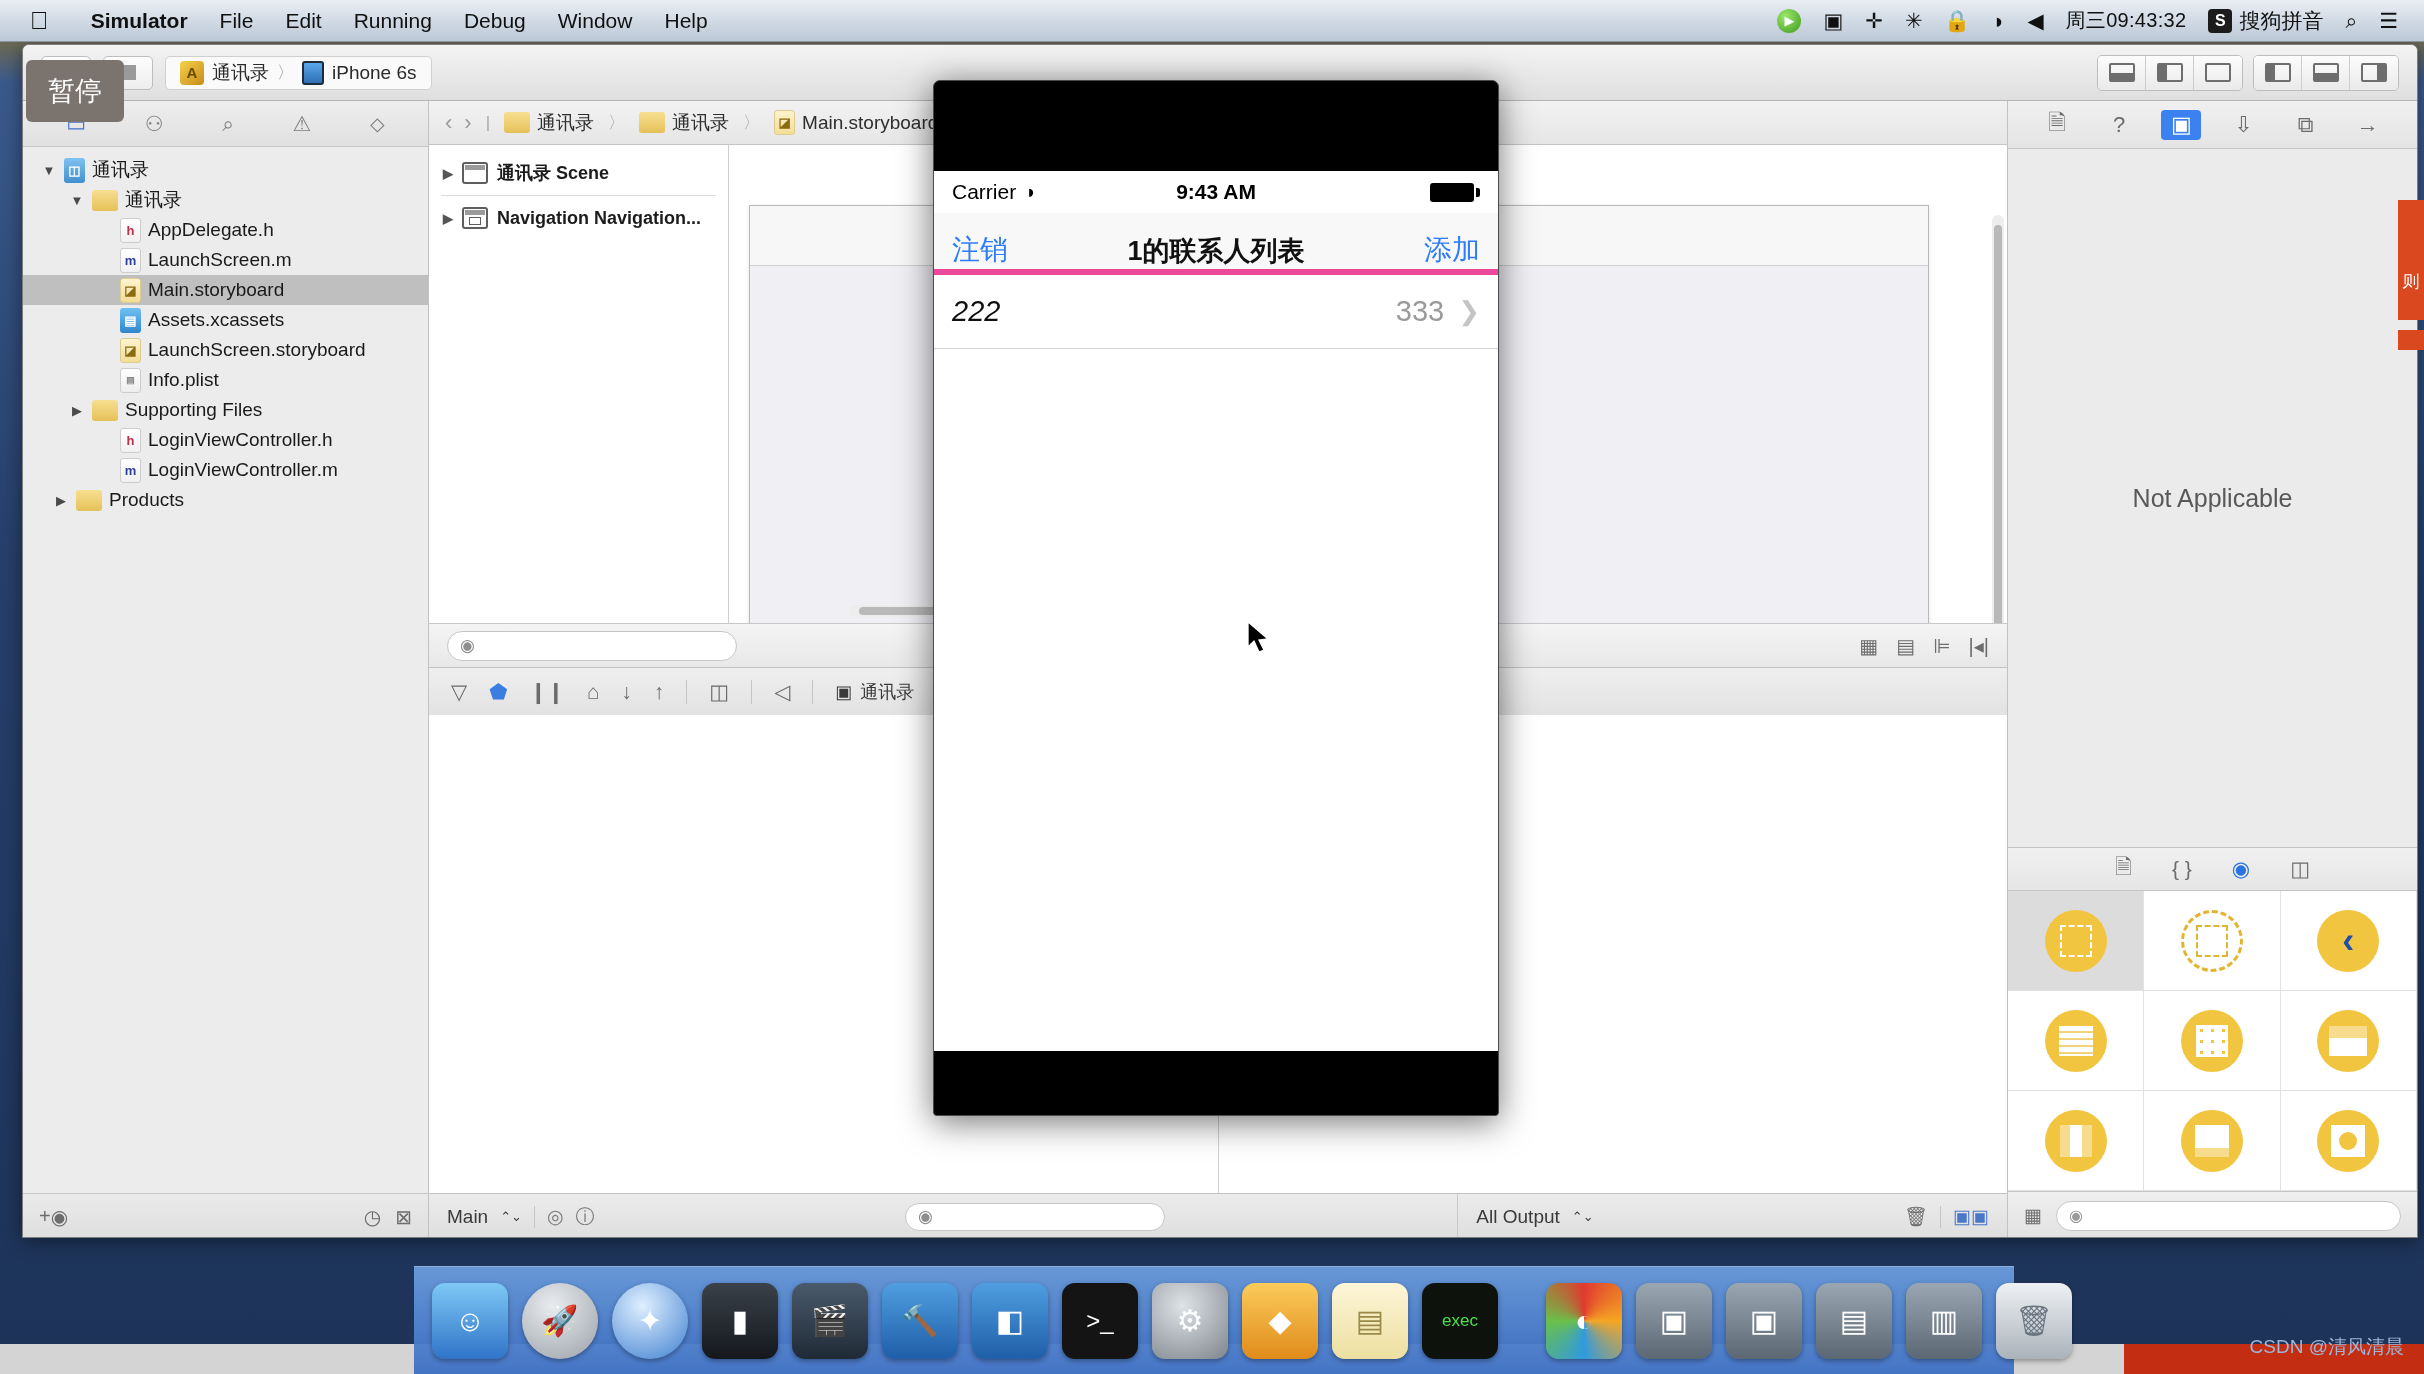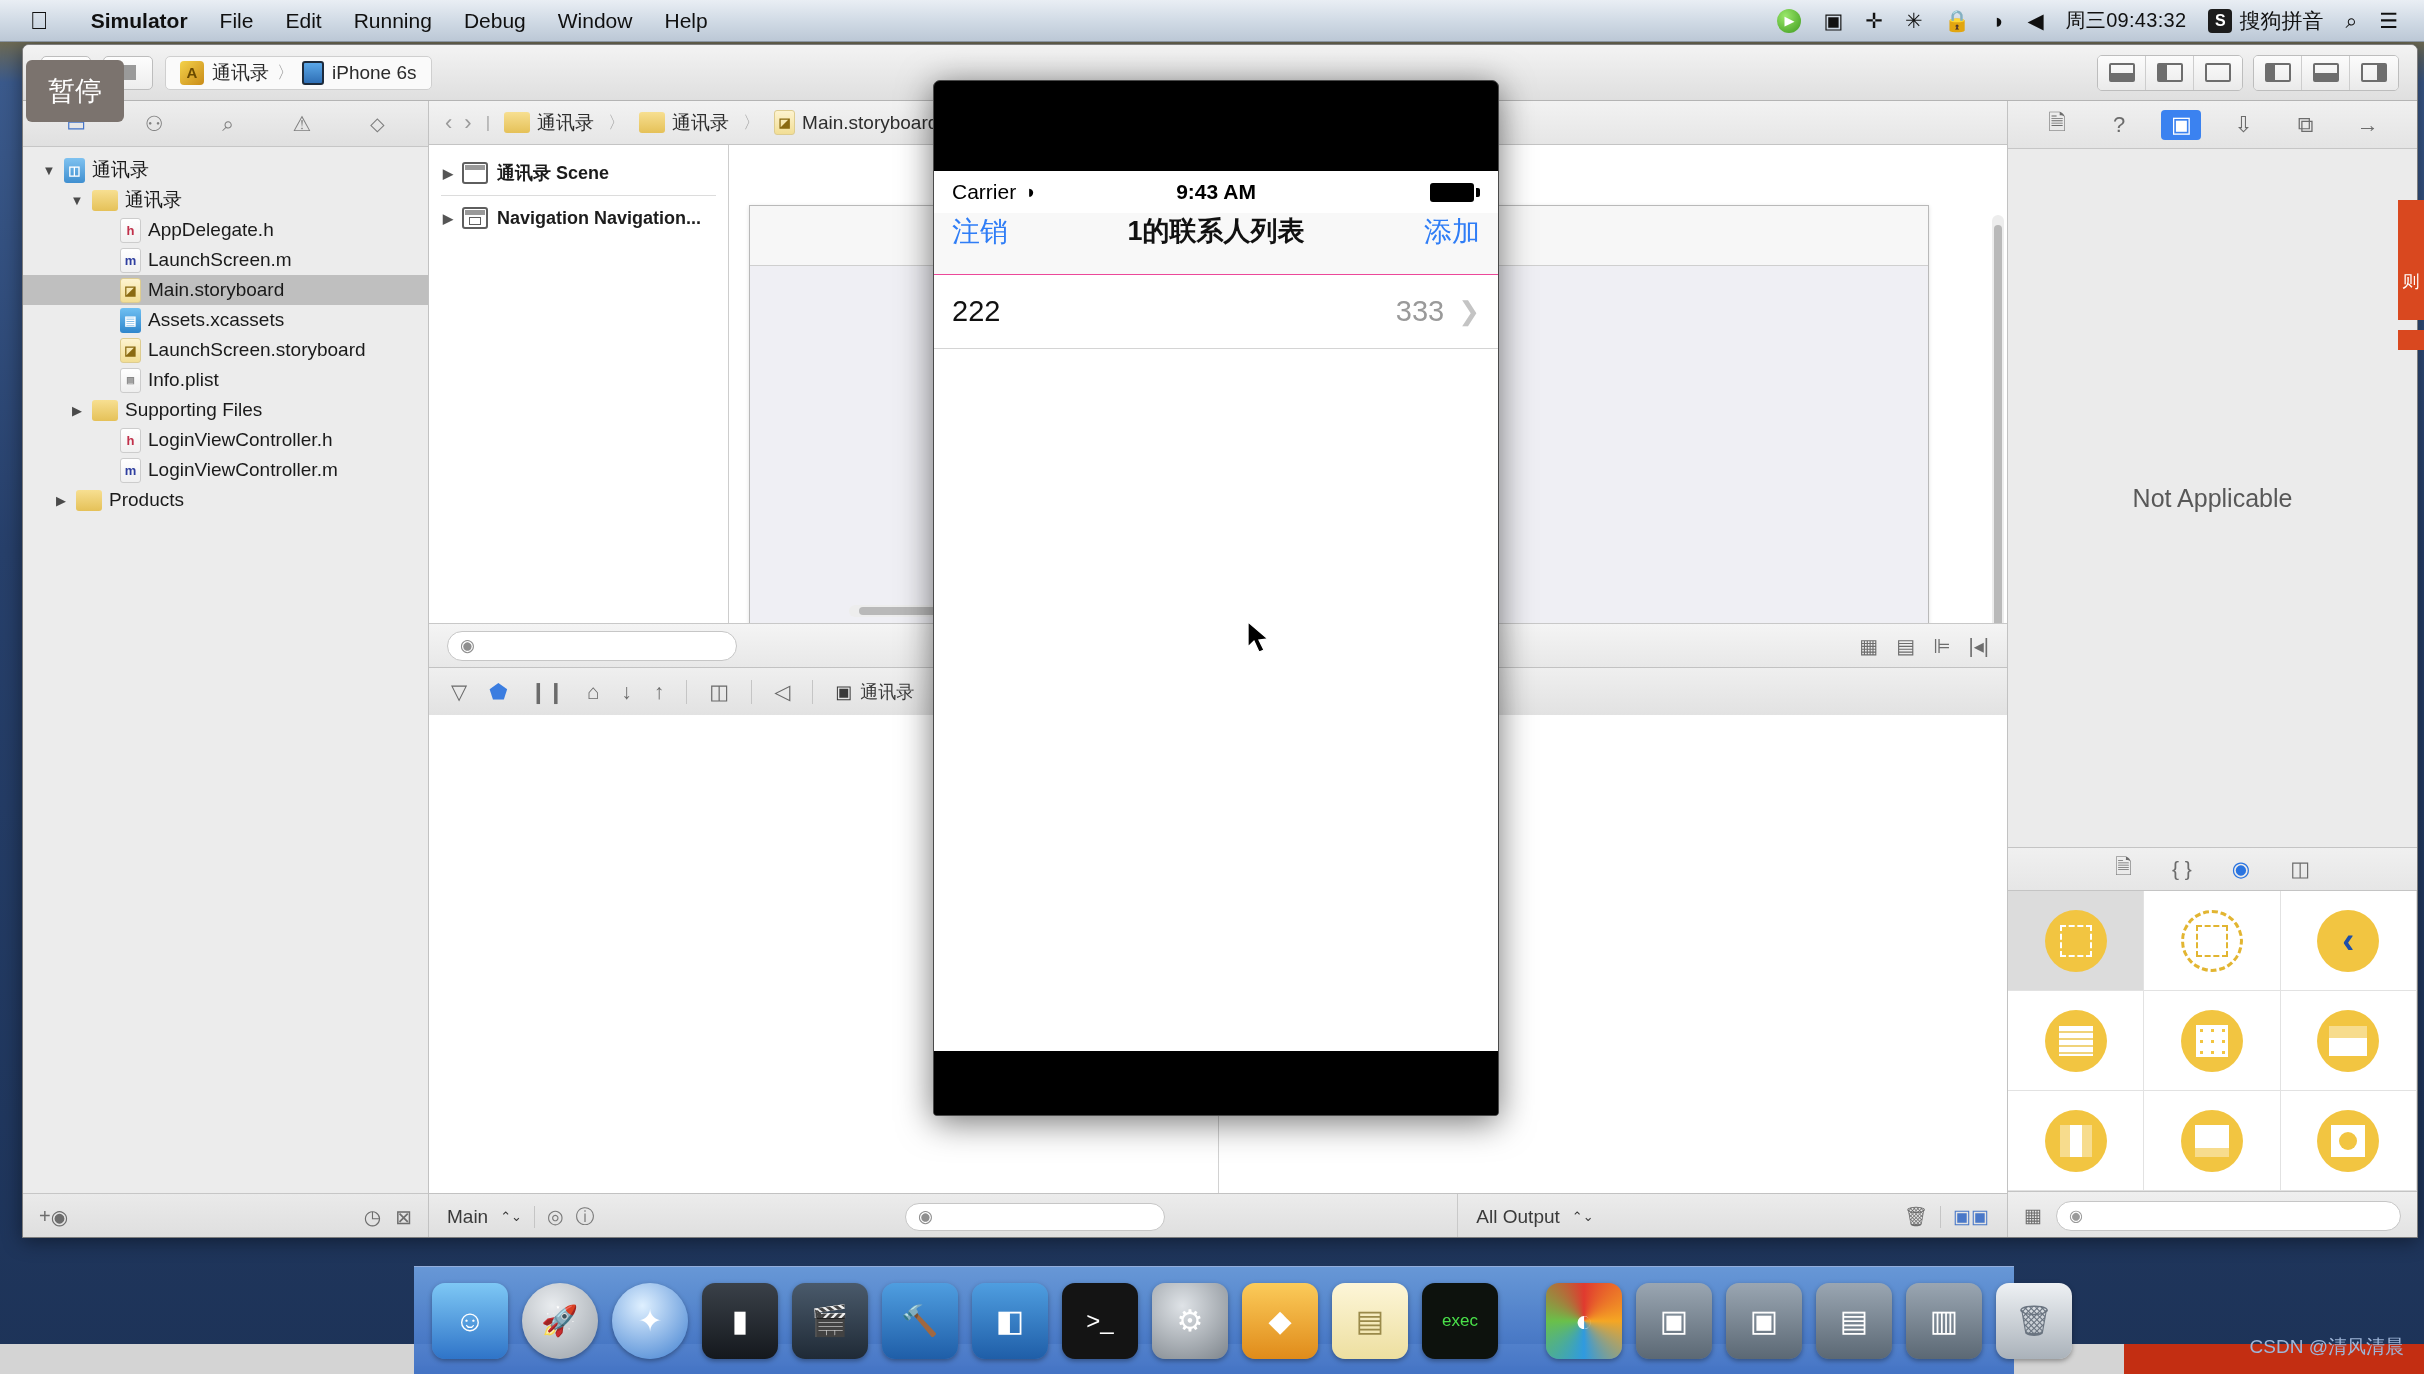--- a/index.html
+++ b/index.html
@@ -176,27 +176,27 @@
   .lt.y{background:#f5b627;}
   #sim-title .ttl{position:absolute;left:0;right:0;text-align:center;font-size:19px;color:#2e2e2e;}
   #sim-screen{position:absolute;left:0;right:0;top:36px;bottom:0;background:#000;}
   #ios{position:absolute;left:0;right:0;top:54px;height:880px;background:#fff;}
   #ios-status{height:42px;display:flex;align-items:center;padding:0 18px;font-size:21px;color:#000;position:relative;}
   #ios-status .carrier{display:flex;align-items:center;gap:9px;}
   #ios-status .clock{position:absolute;left:0;right:0;text-align:center;font-weight:bold;font-size:21px;}
   #ios-status .batt{margin-left:auto;display:flex;align-items:center;}
   .battBody{width:44px;height:19px;background:#000;border-radius:3px;}
   .battCap{width:4px;height:9px;background:#000;margin-left:2px;border-radius:0 2px 2px 0;}
-  #ios-nav{height:62px;border-bottom:1px solid #ec4899;background:#f8f8f8;display:flex;align-items:flex-start;
+  #ios-nav{height:62px;border-bottom:6px solid #ec4899;background:#f8f8f8;display:flex;align-items:flex-end;
            padding:0 18px;position:relative;}
   #ios-nav .nb{font-size:28px;color:#2f7df6;}
   #ios-nav .ntitle{position:absolute;left:0;right:0;text-align:center;font-size:27px;font-weight:bold;color:#111;}
   #ios-nav .nb.right{margin-left:auto;}
   .iosRow{height:74px;border-bottom:1px solid #d4d4d4;display:flex;align-items:center;padding:0 18px;background:#fff;}
-  .iosRow .t{font-size:29px;color:#111;}
+  .iosRow .t{font-size:29px;color:#111;font-style:italic;}
   .iosRow .d{margin-left:auto;font-size:29px;color:#9a9a9a;}
   .iosRow .cv{margin-left:14px;color:#c4c4c4;font-size:26px;}
   #cursor{position:absolute;left:1248px;top:622px;z-index:55;width:0;height:0;}
   
   #dock{
     position:absolute;left:414px;bottom:0;width:1600px;height:108px;z-index:70;
     background:linear-gradient(180deg,rgba(110,160,225,.92),rgba(60,110,195,.95));
     border-top:1px solid rgba(255,255,255,.45);
     display:flex;align-items:center;gap:14px;padding:0 18px;
   }

